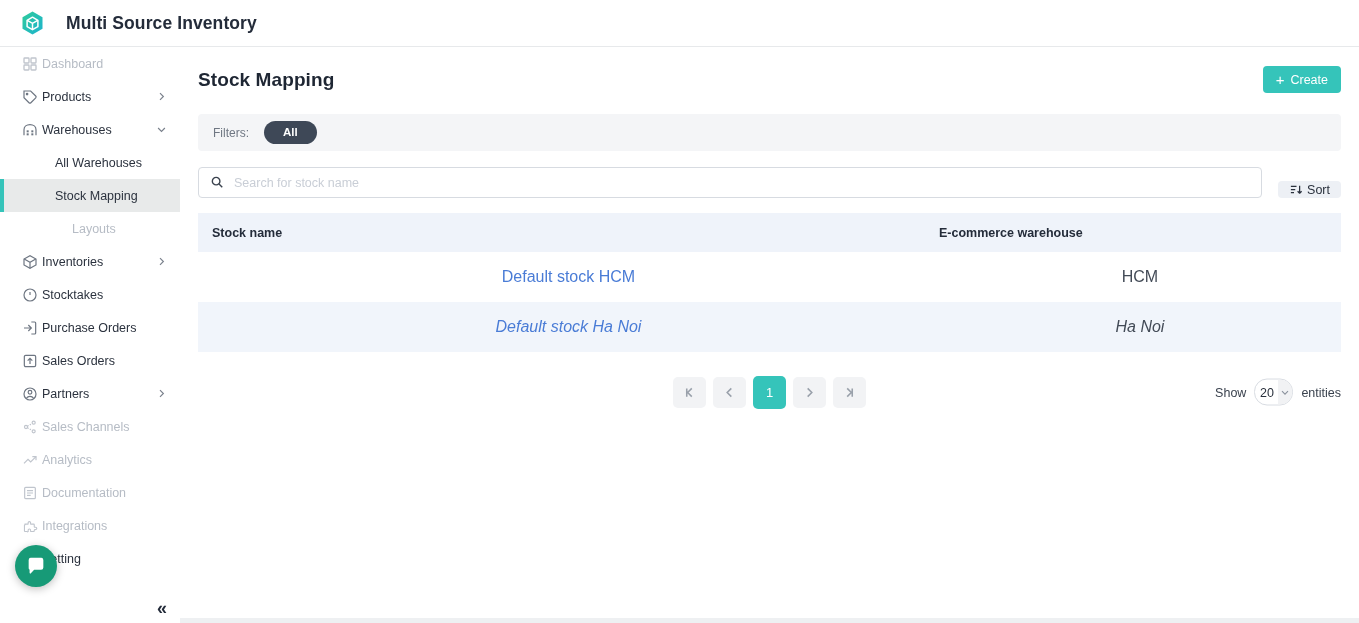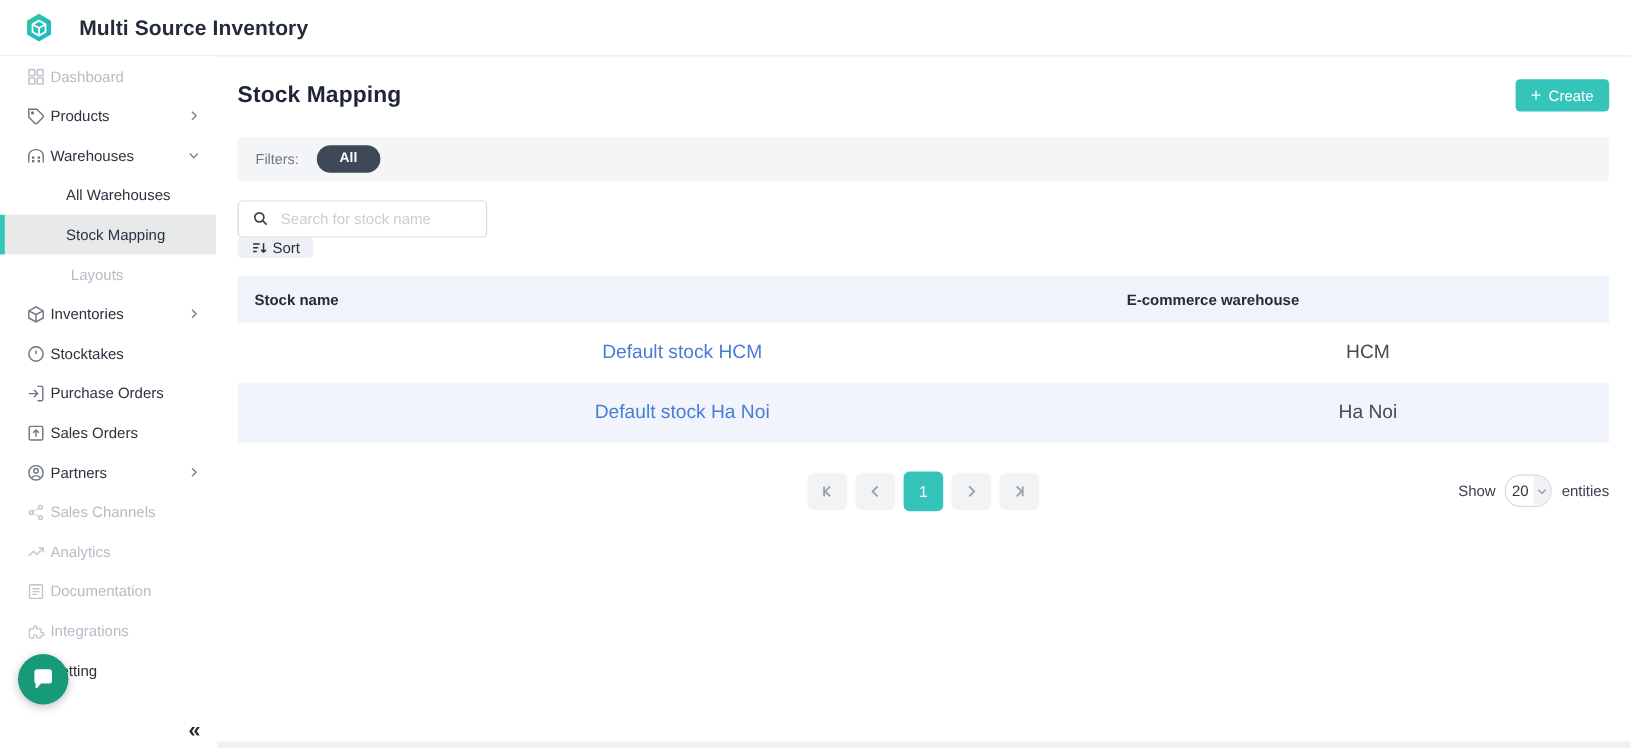--- a/index.html
+++ b/index.html
@@ -43,36 +43,36 @@
     padding:0 13px; font-size:12.5px; font-family:inherit; display:flex; align-items:center;
     gap:6px; cursor:pointer; }
   .create-btn .plus { font-size:15px; font-weight:400; line-height:1; }
 
   .filters-bar { margin-top:21px; height:37px; background:#f4f5f7; border-radius:4px;
     display:flex; align-items:center; padding:0 15px; }
   .filters-label { font-size:12px; color:#6f7783; }
   .filter-chip { margin-left:15px; background:#3e4857; color:#fff; font-size:11.5px; font-weight:700;
     padding:6px 19px; border-radius:14px; cursor:pointer; line-height:1; }
 
-  .search-row { margin-top:16px; display:flex; align-items:flex-start;flex-direction:column; }
+  .search-row { margin-top:16px; display:flex; align-items:flex-end; }
   .search-wrap { position:relative; flex:1; margin-right:16px; }
   .search-wrap input { width:100%; height:31px; border:1px solid #d7dbe1; border-radius:4px;
     padding:0 10px 0 35px; font-size:12.5px; font-family:inherit; color:#2b323e; outline:none; }
   .search-wrap input::placeholder { color:#c9ced6; }
   .search-ic { position:absolute; left:12px; top:8px; color:#3a424e; }
   .sort-btn { height:17px; background:#edf0f5; border:none; border-radius:4px; padding:0 11px;
     font-size:12.5px; font-family:inherit; color:#2a313d; display:flex; align-items:center;
     gap:3px; cursor:pointer; flex:none; }
 
   
   table.data { margin-top:15px; width:100%; border-collapse:collapse; }
   table.data th { background:#eff3fa; height:39px; text-align:left; font-size:12.5px;
     font-weight:700; color:#242c3a; padding-left:14px; }
   table.data td { height:50px; font-size:16px; padding-left:14px; color:#434b57;text-align:center; }
-  table.data tr.alt td { background:#f1f5fb; }
+  table.data tr.alt td { background:#f1f5fb;font-style:italic; }
   .col-1 { width:63.6%; }
   a.stock-link { color:#4a7cd6; text-decoration:none; cursor:pointer; }
 
   
   .pager-row { margin-top:23px; position:relative; height:34px; display:flex;
     align-items:center; justify-content:center; }
   .pager { display:flex; gap:7px; align-items:center; }
   .pg-btn { width:33px; height:31px; border:none; border-radius:5px; background:#f2f3f5;
     color:#99a0aa; display:flex; align-items:center; justify-content:center; cursor:pointer; }
   .pg-btn svg { width:11px; height:11px; }
@@ -158,21 +158,21 @@
 
   <div class="nav-item sub">
     <span class="nav-label" style="margin-left:0">All Warehouses</span>
   </div>
 
   <div class="nav-item sub active">
     <span class="nav-label" style="margin-left:0">Stock Mapping</span>
   </div>
 
   <div class="nav-item sub disabled">
-    <span class="nav-label" style="margin-left:4px">Layouts</span>
+    <span class="nav-label" style="margin-left:17px">Layouts</span>
   </div>
 
   <div class="nav-item">
     <span class="nav-icon">
       <svg viewBox="0 0 24 24" fill="none" stroke="currentColor" stroke-width="1.8">
           <path d="M21 16.5v-9L12 2.5 3 7.5v9l9 5z"></path>
           <path d="M3.3 7.6L12 12.4l8.7-4.8M12 12.4V21.5"></path>
         </svg>
     </span>
     <span class="nav-label">Inventories</span>

